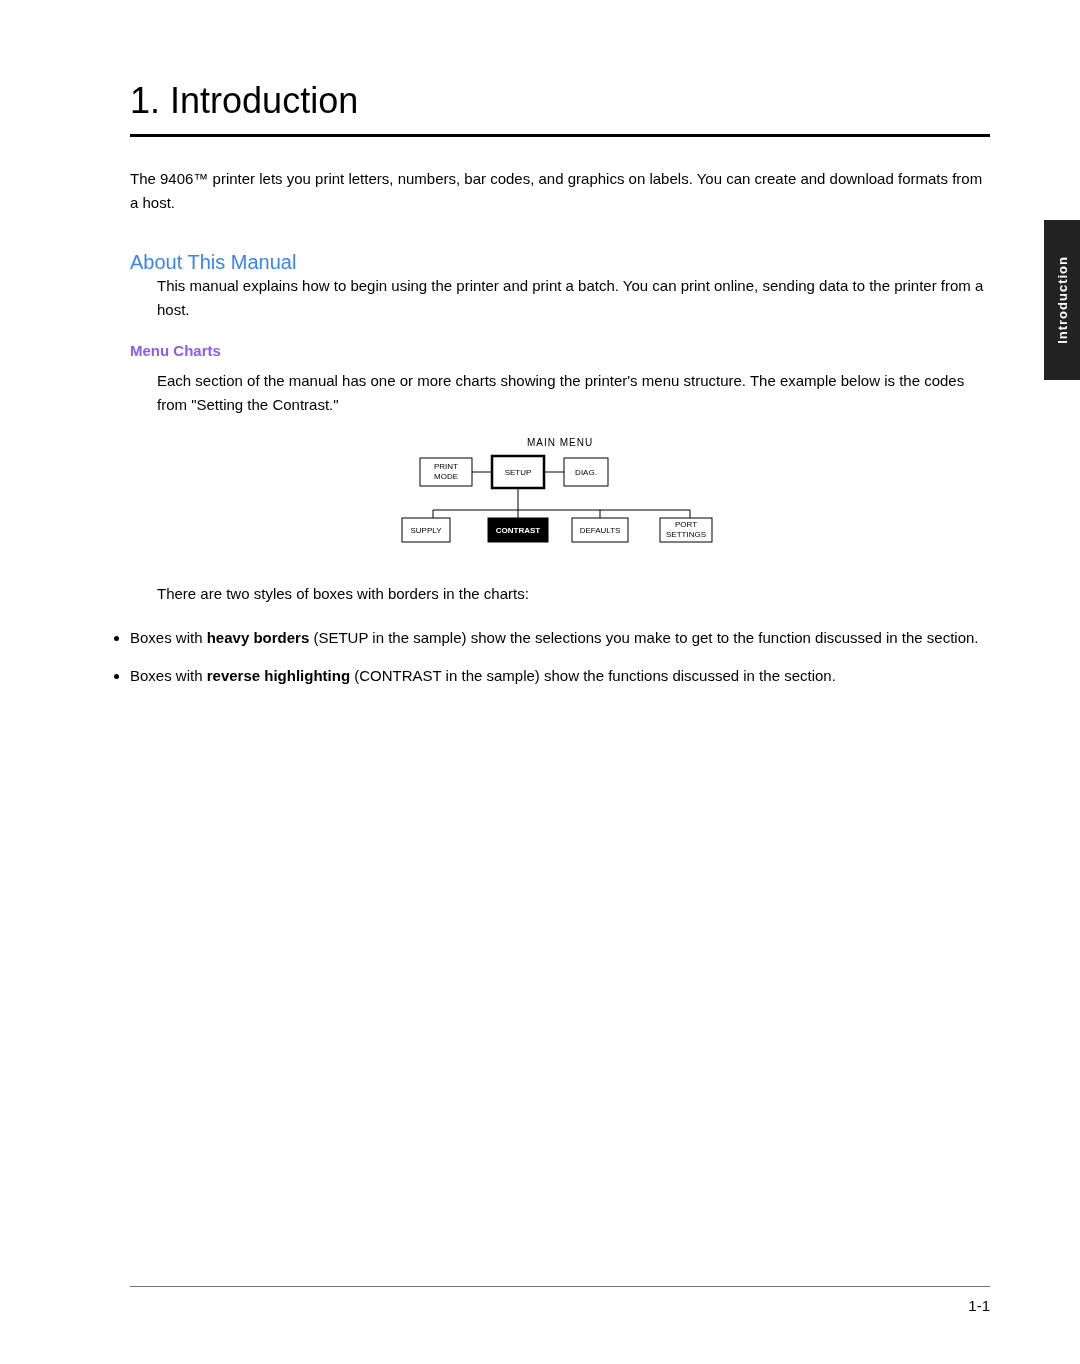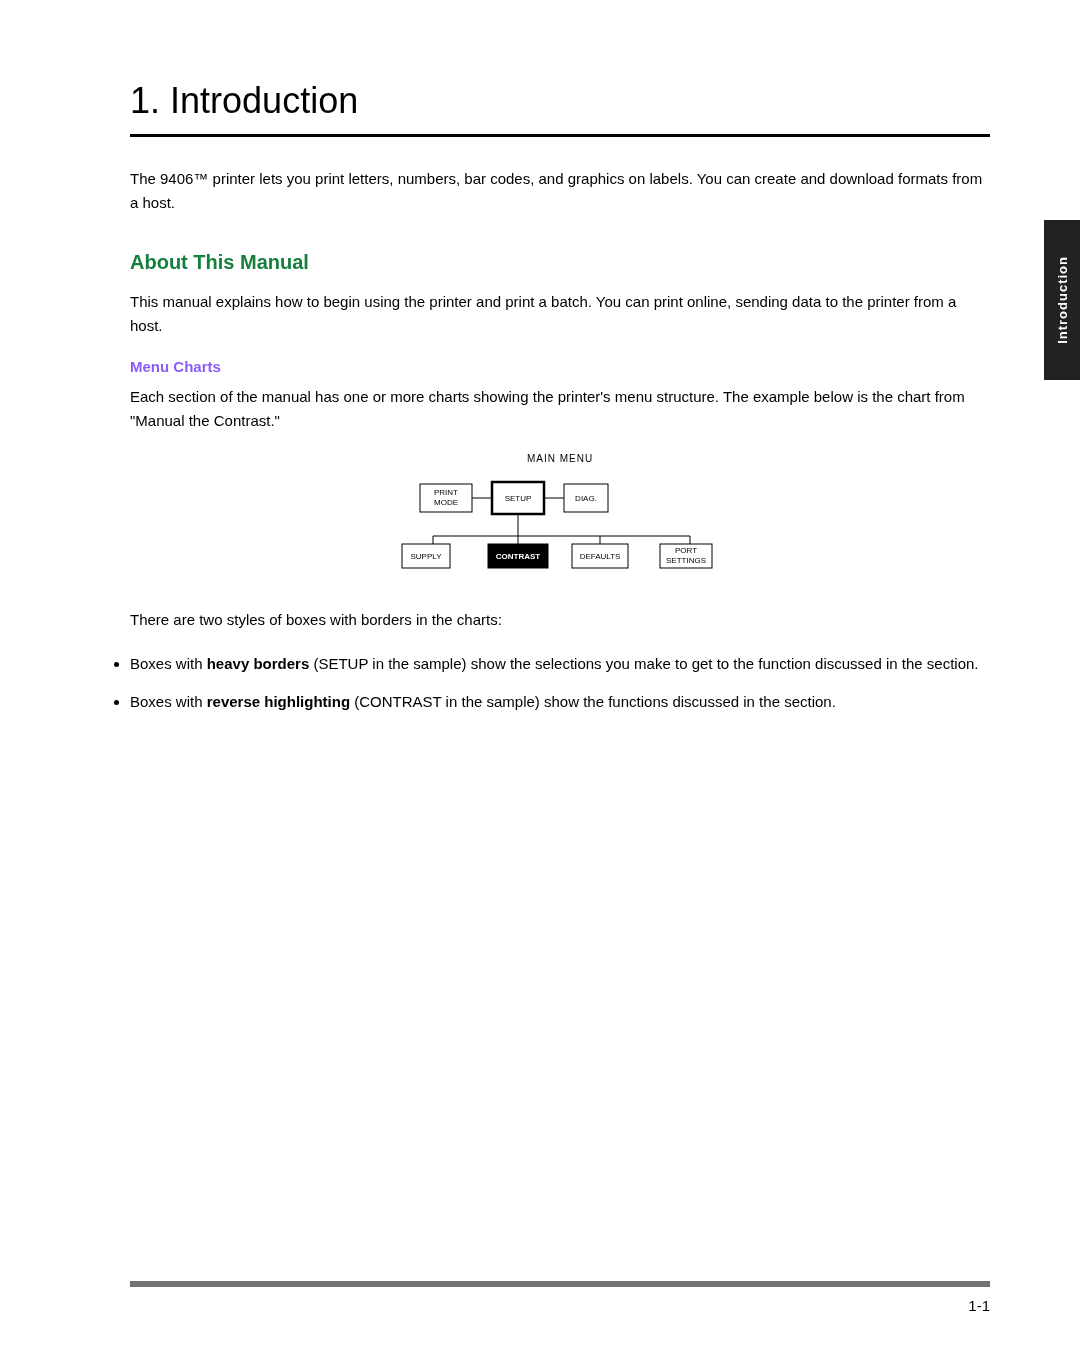--- a/index.html
+++ b/index.html
@@ -69,50 +69,50 @@
     
     .intro-para {
       font-size: 15px;
       line-height: 1.6;
       margin-bottom: 36px;
     }
 
     
     .section-heading {
       font-size: 20px;
-      font-weight: bold;
-      color: #15803d;
-      margin-bottom: 16px;
+      font-weight: normal;
+      color: #3b82f6;
     }
 
     
     .subsection-heading {
       font-size: 15px;
       font-weight: bold;
       color: #8b5cf6;
       margin-bottom: 10px;
     }
 
     .body-para {
       font-size: 15px;
       line-height: 1.6;
       margin-bottom: 20px;
+      margin-left: 27px;
     }
 
     
     .chart-container {
       margin: 20px auto 24px auto;
       width: 380px;
     }
 
     .chart-label-main {
       text-align: center;
       font-size: 10px;
       letter-spacing: 1px;
-      margin-bottom: 10px;
+      margin-bottom: 0;
     }
 
     
     .bullet-list {
       margin-top: 10px;
     }
 
     .bullet-list li {
       font-size: 15px;
       line-height: 1.6;
@@ -120,21 +120,21 @@
       list-style: disc;
       list-style-position: outside;
     }
 
     
     .footer {
       position: absolute;
       bottom: 50px;
       left: 130px;
       right: 90px;
-      border-top: 6px solid #737373;
+      border-top: 1px solid #737373;
       padding-top: 10px;
       display: flex;
       justify-content: flex-end;
       align-items: center;
     }
 
     .page-number {
       font-size: 15px;
       color: #000;
     }
@@ -160,21 +160,21 @@
       <span>1.</span>&nbsp;<span>Introduction</span>
     </h1>
     <hr class="chapter-rule">
 
     <p class="intro-para">The 9406™ printer lets you print letters, numbers, bar codes, and graphics on labels.  You can create and download formats from a host.</p>
 
     <h2 class="section-heading">About This Manual</h2>
     <p class="body-para">This manual explains how to begin using the printer and print a batch.  You can print online, sending data to the printer from a host.</p>
 
     <h3 class="subsection-heading">Menu Charts</h3>
-    <p class="body-para">Each section of the manual has one or more charts showing the printer's menu structure.  The example below is the chart from "Manual the Contrast."</p>
+    <p class="body-para">Each section of the manual has one or more charts showing the printer's menu structure.  The example below is the codes from "Setting the Contrast."</p>
 
     <div class="chart-container">
       <div class="chart-label-main">MAIN MENU</div>
 
       <svg class="diagram-svg" width="360" height="110" viewBox="0 0 360 110">
 
         <rect x="40" y="10" width="52" height="28" fill="white" stroke="black" stroke-width="1"></rect>
         <text x="66" y="21" text-anchor="middle" font-size="8" font-family="Arial">PRINT</text>
         <text x="66" y="31" text-anchor="middle" font-size="8" font-family="Arial">MODE</text>
 

